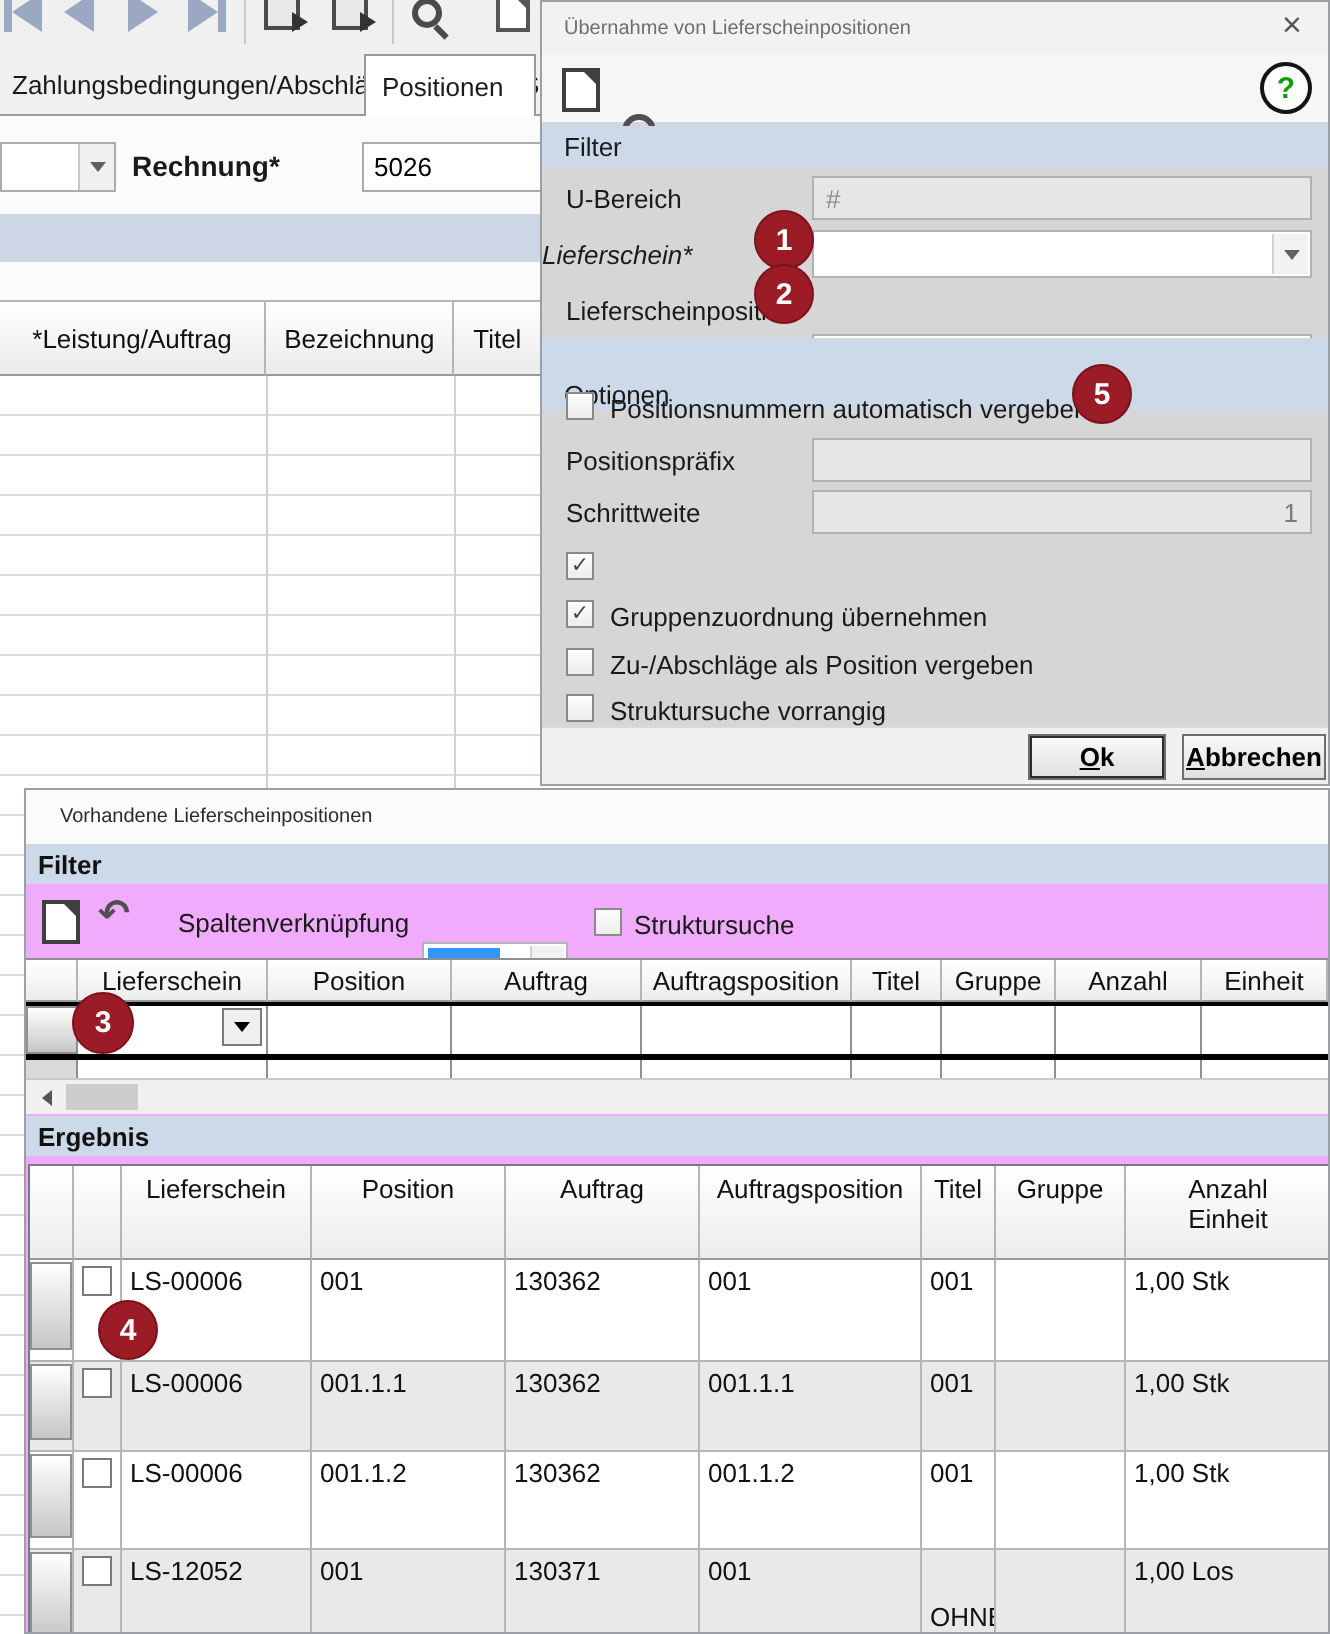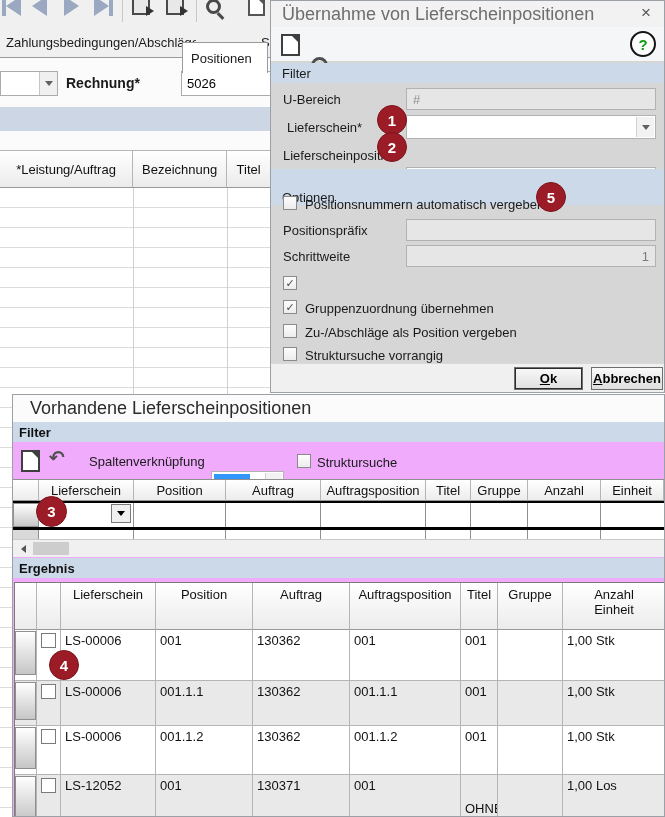--- a/index.html
+++ b/index.html
@@ -34,21 +34,21 @@
   .band{background:#ccd9e9;}
   .bg-band2{left:0;top:107px;width:270px;height:24px;background:#ccd6e4;}
   .bg-grid-head{left:0;top:150px;width:270px;height:38px;display:flex;}
   .gh{background:linear-gradient(#ffffff,#ebebeb);border-right:1px solid #b5b5b5;border-top:1px solid #b5b5b5;border-bottom:1px solid #989898;display:flex;align-items:center;justify-content:center;font-size:13px;color:#111;}
   .bg-rows{left:0;top:188px;width:270px;height:629px;background:repeating-linear-gradient(to bottom,#ffffff 0px,#ffffff 19px,#dcdcdc 19px,#dcdcdc 20px);}
   .vline{position:absolute;top:0;bottom:0;width:1px;background:#d0d0d0;}
 
   
   .dlg{background:#d6d6d6;border:1px solid #9aa0a6;box-sizing:border-box;overflow:hidden;}
   .titlebar{position:absolute;left:0;top:0;right:0;height:26px;background:#f2f2f2;border-bottom:1px solid #e3e3e3;display:flex;align-items:center;}
-  .dlg-title{font-size:18px;padding-left:11px;}
+  .dlg-title{font-size:10px;padding-left:11px;}
   .x-btn{position:absolute;right:8px;top:2px;font-size:17px;color:#555;width:20px;text-align:center;cursor:default;}
   .icon-doc{width:15px;height:18px;border:2px solid #3f3f3f;background:#fff;position:relative;}
   .icon-doc:after{content:"";position:absolute;right:-2px;top:-2px;border:5px solid #3f3f3f;border-left-color:transparent;border-bottom-color:transparent;}
   .icon-search{width:11px;height:11px;border:3px solid #4f4f4f;border-radius:50%;position:relative;}
   .icon-search:after{content:"";position:absolute;width:3px;height:9px;background:#4f4f4f;left:11px;top:11px;transform:rotate(-45deg);border-radius:2px;}
   .help{width:22px;height:22px;border:2px solid #141414;border-radius:50%;background:#fdfdfd;color:#0f9d0f;font-weight:bold;font-size:15px;display:flex;align-items:center;justify-content:center;}
   .lbl{font-size:13px;color:#1a1a1a;white-space:nowrap;}
   .dfield{background:#e6e6e6;border:1px solid #b2b2b2;font-size:13px;color:#8f8f8f;display:flex;align-items:center;padding:0 6px;box-sizing:border-box;}
   .wcombo{background:#fff;border:1px solid #b2b2b2;box-sizing:border-box;position:relative;}
   .cb{width:14px;height:14px;background:linear-gradient(#fdfdfd,#ececec);border:1px solid #8a8a8a;box-sizing:border-box;font-size:11px;line-height:12px;text-align:center;color:#4a4a4a;font-weight:bold;}
@@ -112,21 +112,21 @@
       </div>
     <div class="tb-ic" style="left:248px;">
         <div class="mini-doc"></div>
       </div>
   </div>
 
   <div class="abs bg-tabs">
     <div class="tab" style="left:-2px;width:182px;">
         <span>Zahlungsbedingungen/Abschläge</span>
       </div>
-    <div class="tab active" style="left:182px;width:68px;margin-top:15px;">
+    <div class="tab active" style="left:182px;width:68px;">
         <span>Positionen</span>
       </div>
     <div class="tab" style="left:253px;width:20px;padding-right:0;">
         <span>Sum</span>
       </div>
   </div>
 
   <div class="abs combo" style="left:0;top:71px;width:56px;height:23px;">
       <div class="dd"></div>
     </div>
@@ -168,21 +168,21 @@
 
     <div class="abs band" style="left:0;top:62px;width:393px;height:20px;display:flex;align-items:center;">
       <span class="lbl" style="padding-left:11px;">Filter</span>
     </div>
 
     <div class="abs lbl" style="left:12px;top:91px;">U-Bereich</div>
     <div class="abs dfield" style="left:135px;top:87px;width:250px;height:22px;">
         <span>#</span>
       </div>
 
-    <div class="abs lbl" style="left:16px;top:119px;">Lieferschein*</div>
+    <div class="abs lbl" style="left:0;top:119px;font-style:italic;">Lieferschein*</div>
     <div class="abs wcombo" style="left:135px;top:114px;width:250px;height:24px;">
         <div class="dd abs" style="right:1px;top:1px;bottom:1px;width:17px;background:#f2f2f2;border-left:1px solid #d0d0d0;display:flex;align-items:center;justify-content:center;"></div>
       </div>
 
     <div class="abs lbl" style="left:12px;top:147px;">Lieferscheinposition</div>
     <div class="abs wcombo" style="left:135px;top:142px;width:250px;height:24px;">
         <div class="dd abs" style="right:1px;top:1px;bottom:1px;width:17px;background:#f2f2f2;border-left:1px solid #d0d0d0;display:flex;align-items:center;justify-content:center;"></div>
       </div>
 
     <div class="abs band" style="left:0;top:168px;width:393px;height:36px;display:flex;align-items:flex-end;">

